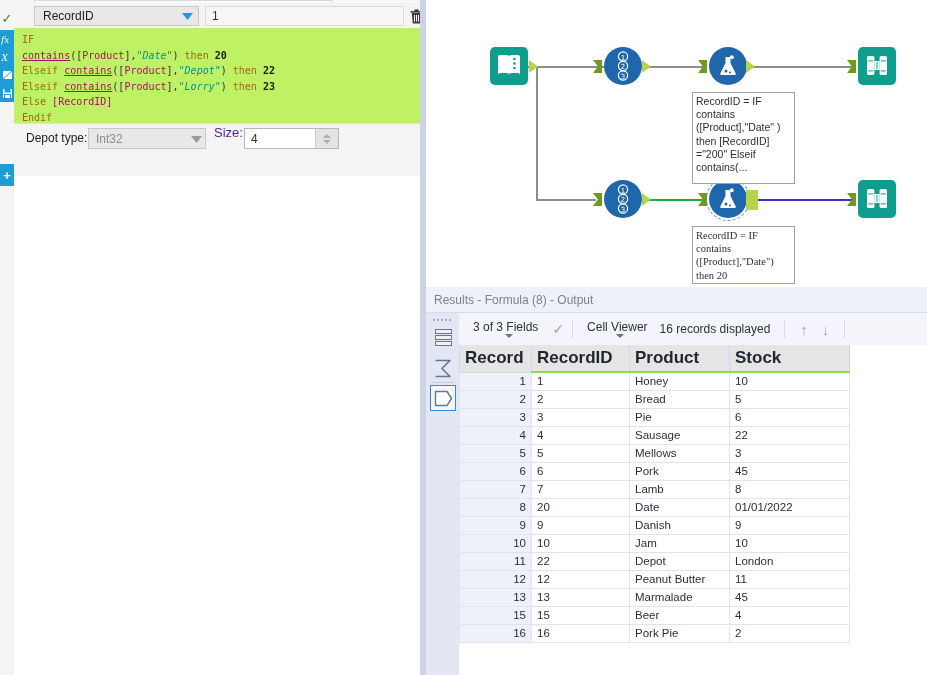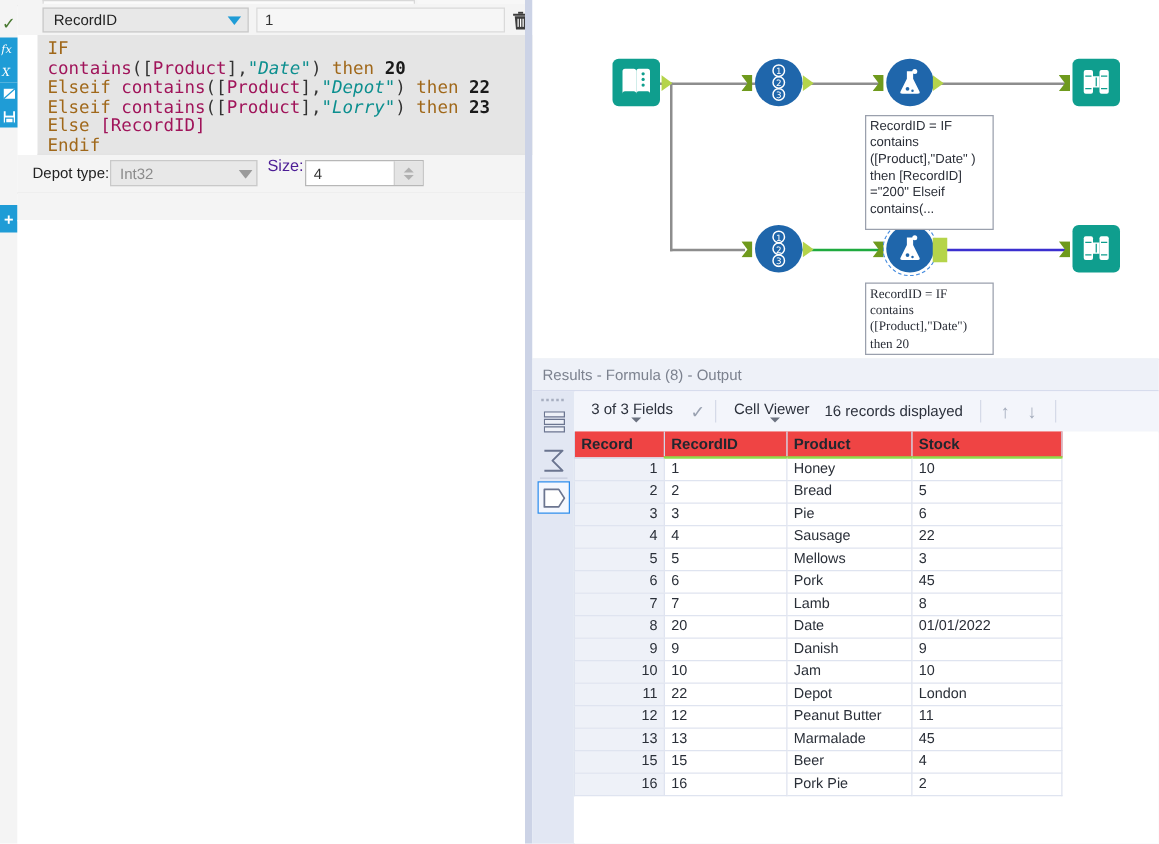--- a/index.html
+++ b/index.html
@@ -30,24 +30,24 @@
 
   
   #cfg-header{position:absolute;left:14px;top:4px;width:406px;height:24px;background:#f4f4f4;}
   #field-select{position:absolute;left:20px;top:2px;width:165px;height:20px;background:#e8e8e8;border:1px solid #c8c8c8;box-sizing:border-box;display:flex;align-items:center;padding:0 4px 0 8px;cursor:default;}
   #field-select .fs-label{flex:1;font-size:12px;color:#222;}
   #field-select .fs-caret{width:14px;height:14px;display:flex;align-items:center;justify-content:center;}
   #expr-input{position:absolute;left:191px;top:2px;width:199px;height:20px;background:#f6f6f6;border:1px solid #dadada;box-sizing:border-box;display:flex;align-items:center;padding-left:6px;font-size:12px;color:#333;}
   #delete-btn{position:absolute;left:392px;top:2px;width:20px;height:20px;display:flex;align-items:center;justify-content:center;cursor:pointer;}
 
   
-  #formula-editor{position:absolute;left:14px;top:28px;width:406px;height:96px;background:#e5e5e5;border-bottom:1px solid #e3e3e3;padding:4px 0 0 8px;box-sizing:border-box;
-     font-family:"DejaVu Sans Mono", monospace;font-size:14px;line-height:15.5px;white-space:pre;margin-left:16px;}
+  #formula-editor{position:absolute;left:14px;top:28px;width:406px;height:96px;background:#bef264;border-bottom:1px solid #e3e3e3;padding:4px 0 0 8px;box-sizing:border-box;
+     font-family:"DejaVu Sans Mono", monospace;font-size:10px;line-height:15.5px;white-space:pre;}
   .kw{color:#a0681a;}
-  .fn{color:#a0145a;}
+  .fn{color:#a0145a;text-decoration:underline;}
   .fld{color:#a0145a;}
   .str{color:#0c8f8f;font-style:italic;}
   .num{color:#1a1a1a;font-weight:bold;}
   .pun{color:#333;}
 
   
   #dtype-row{position:absolute;left:14px;top:124px;width:406px;height:30px;background:#f4f4f4;border-bottom:1px solid #dcdcdc;}
   #dtype-label{position:absolute;left:12px;top:7px;font-size:12px;color:#222;}
   #dtype-select{position:absolute;left:74px;top:4px;width:118px;height:21px;background:#e8e8e8;border:1px solid #c9c9c9;box-sizing:border-box;display:flex;align-items:center;padding:0 3px 0 7px;}
   #dtype-select .ds-label{flex:1;color:#8b8b8b;font-size:12px;}
@@ -101,22 +101,22 @@
   .tb-item{display:flex;align-items:center;font-size:12px;color:#2c313c;padding:0 6px;flex-direction:column;}
   .tb-caret{margin-left:6px;width:0;height:0;border-left:4px solid transparent;border-right:4px solid transparent;border-top:4px solid #6b7280;}
   .tb-check{margin-left:8px;color:#9aa2b1;font-size:14px;}
   .tb-sep{width:1px;height:18px;background:#d5dae8;margin:0 8px;}
   .tb-arrow{color:#a3abbb;font-size:15px;padding:0 7px;}
 
   
   #grid{position:absolute;left:33px;top:58px;width:468px;height:330px;background:#ffffff;overflow:hidden;}
   table.data{border-collapse:collapse;table-layout:fixed;width:390px;}
   table.data th{
-     background:#ef4444;border:1px solid #d0d7e8;border-top:none;
-     font-size:12px;font-weight:bold;color:#22272f;text-align:left;
+     background:#e5e5e5;border:1px solid #d0d7e8;border-top:none;
+     font-size:17px;font-weight:bold;color:#22272f;text-align:left;
      padding:3px 5px;height:18px;box-sizing:border-box;
   }
   table.data th.hl{border-bottom:2px solid #8fdc4a;}
   table.data td{
      border:1px solid #dfe4f0;font-size:11.5px;color:#2a2f38;
      padding:2px 5px;height:18px;box-sizing:border-box;background:#ffffff;
   }
   table.data td.rownum{background:#eef1f8;text-align:right;color:#2a2f38;border-right:none;}
   .col-rec{width:72px;}
   .col-id{width:98px;}

